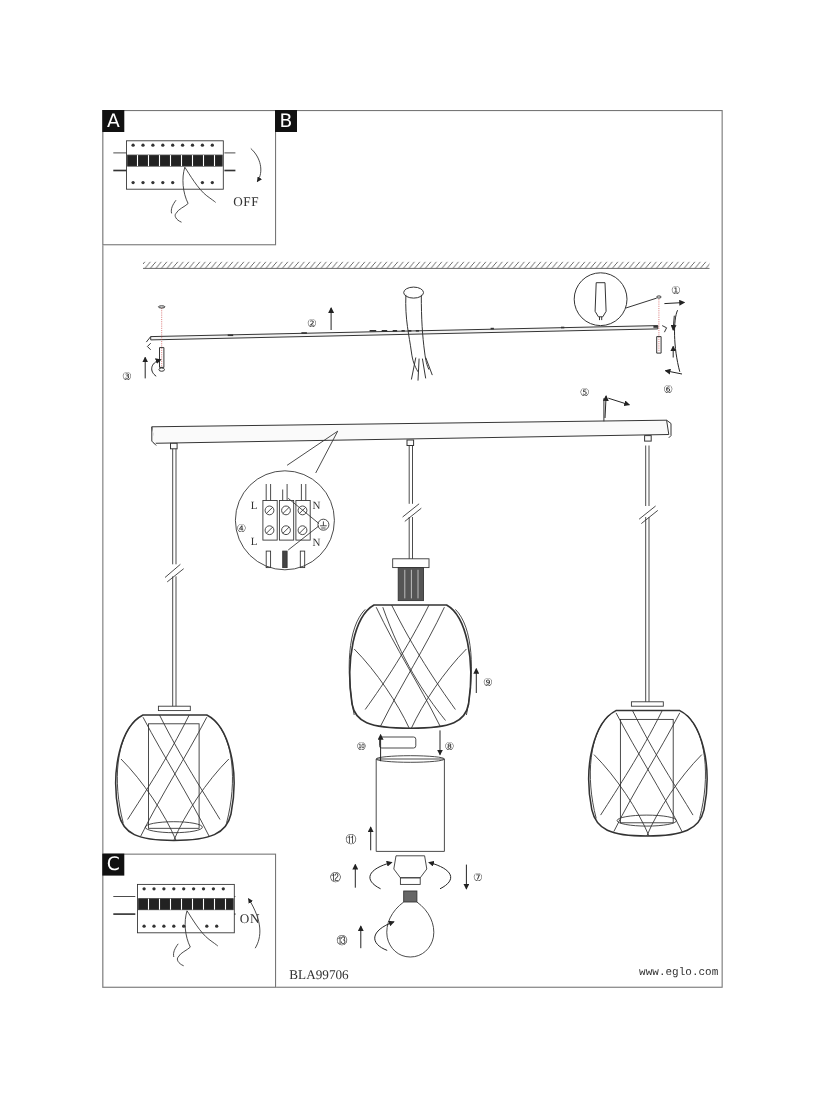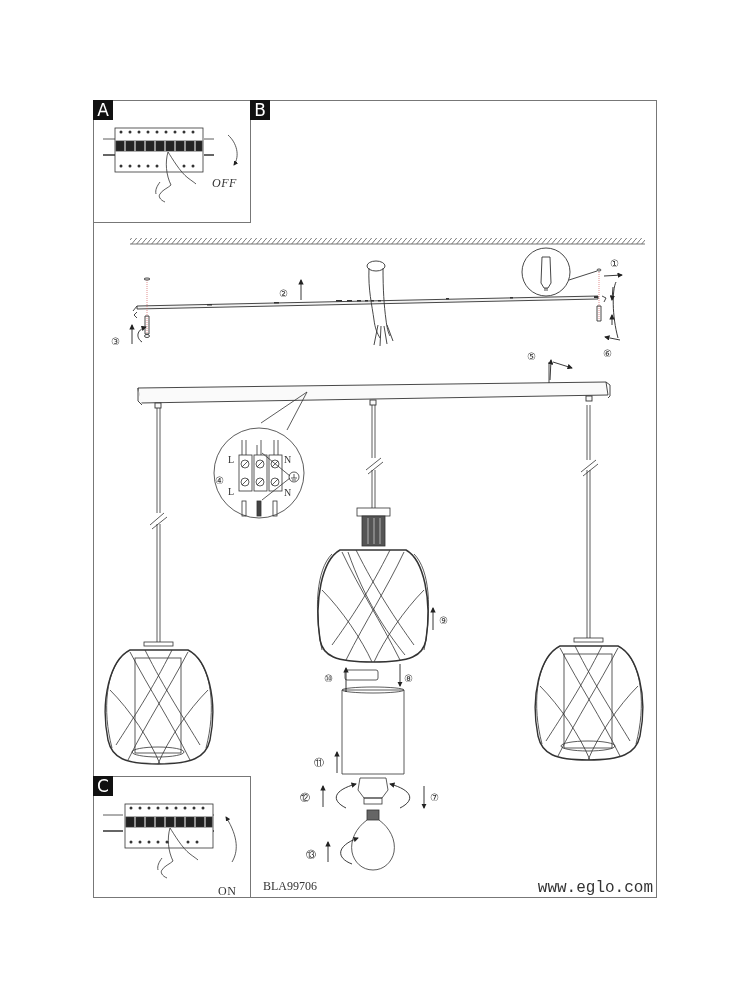--- a/index.html
+++ b/index.html
@@ -7,21 +7,21 @@
   .frame{position:absolute;left:93px;top:100px;width:564px;height:798px;border:1px solid #777;box-sizing:border-box;}
   .panel{position:absolute;border:1px solid #777;box-sizing:border-box;background:#fff;}
   .panel-a{left:93px;top:100px;width:158px;height:123px;}
   .panel-c{left:93px;top:776px;width:158px;height:122px;}
   .badge{position:absolute;width:20px;height:20px;background:#111;color:#fff;font-family:"DejaVu Sans","Liberation Sans",sans-serif;font-size:17px;line-height:20px;text-align:center;}
   .badge-a{left:93px;top:100px;}
   .badge-b{left:250px;top:100px;}
   .badge-c{left:93px;top:776px;}
   .label-txt{position:absolute;font-family:"Liberation Serif","DejaVu Serif",serif;font-size:12px;color:#333;letter-spacing:0.5px;}
   .footer-code{position:absolute;left:263px;top:879px;font-family:"Liberation Serif","DejaVu Serif",serif;font-size:12px;color:#333;}
-  .footer-url{position:absolute;right:97px;top:879px;font-family:"Liberation Mono","DejaVu Sans Mono",monospace;font-size:16px;color:#333;}
+  .footer-url{position:absolute;right:97px;top:879px;font-family:"Liberation Mono","DejaVu Sans Mono",monospace;font-size:10px;color:#333;}
   svg.main{position:absolute;left:0;top:0;}
   .step{font-family:"Liberation Serif","DejaVu Serif",serif;font-size:10px;fill:#333;}
 </style>
 </head>
 <body>
 
 <div class="frame"></div>
 <div class="panel panel-a"></div>
 <div class="panel panel-c"></div>
 
@@ -307,17 +307,17 @@
     <text class="step" x="314" y="766" font-size="15">⑪</text>
     <text class="step" x="300" y="801" font-size="15">⑫</text>
     <text class="step" x="306" y="858" font-size="15">⑬</text>
   </g>
 </svg>
 
 <div class="badge badge-a">A</div>
 <div class="badge badge-b">B</div>
 <div class="badge badge-c">C</div>
 
-<div class="label-txt" style="left:212px;top:176px;font-style:italic;">OFF</div>
-<div class="label-txt" style="left:218px;top:884px;">ON</div>
+<div class="label-txt" style="left:212px;top:176px;">OFF</div>
+<div class="label-txt" style="left:218px;top:828px;">ON</div>
 
 <div class="footer-code">BLA99706</div>
 <div class="footer-url">www.eglo.com</div>
 
 </body></html>

